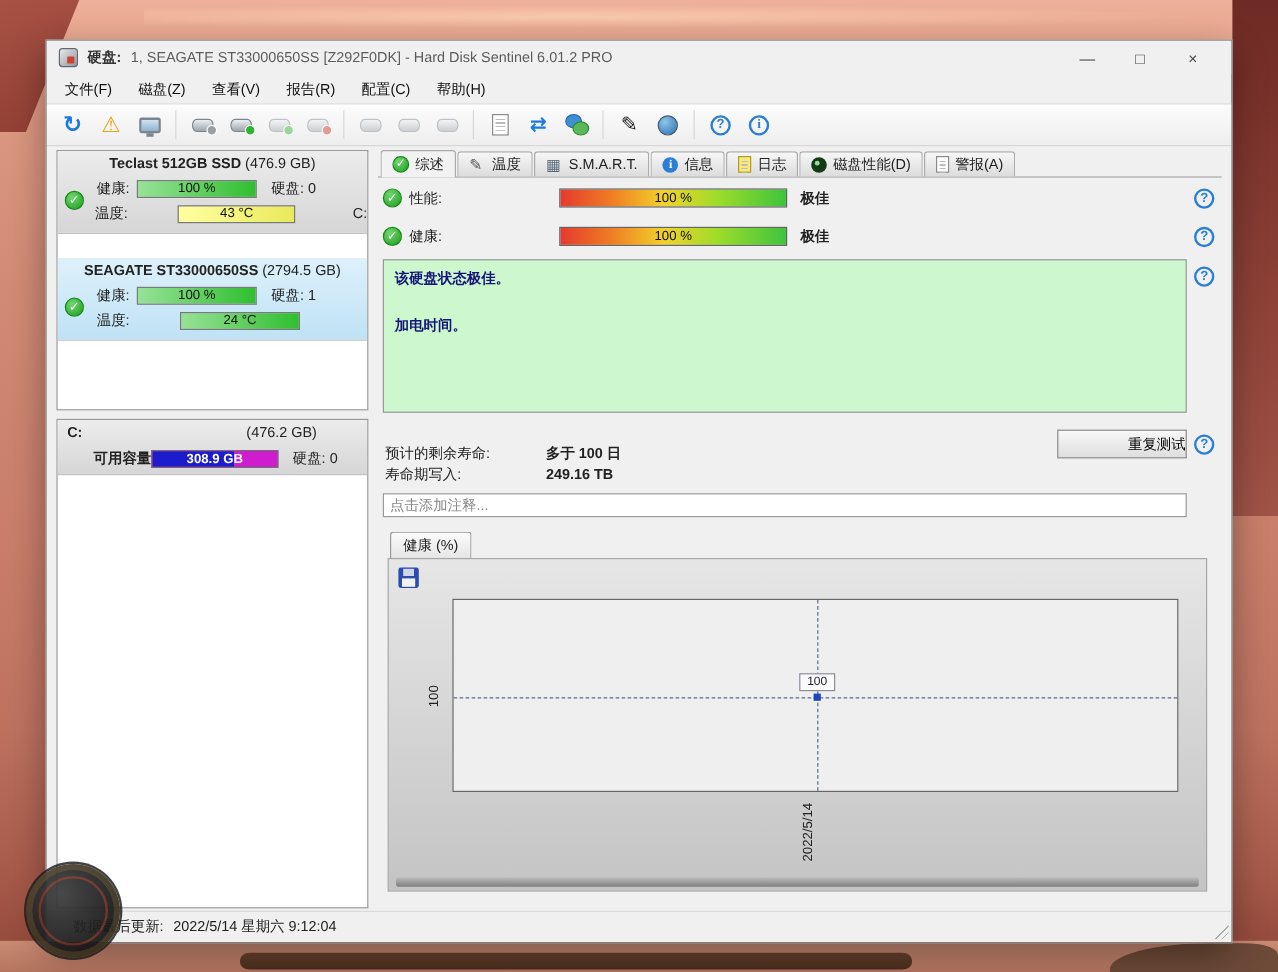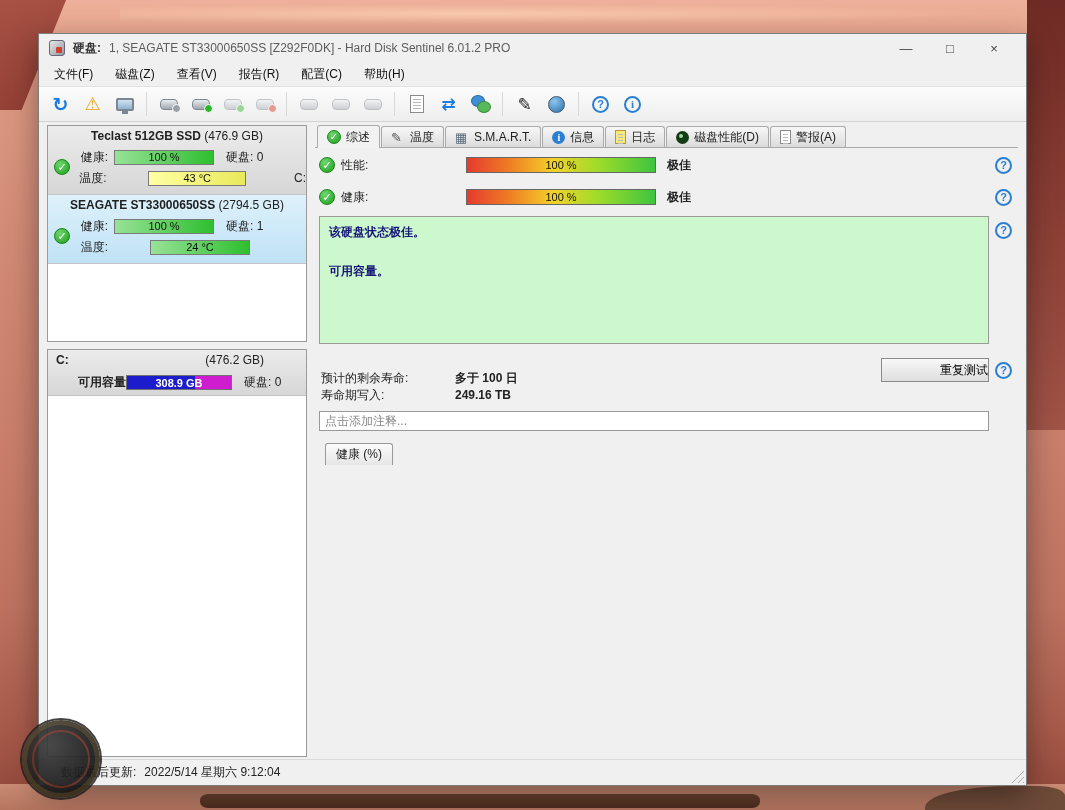--- a/index.html
+++ b/index.html
@@ -81,21 +81,21 @@
     background:radial-gradient(circle at 35% 30%, #6fd66f, #1e9e1e); border:1px solid #128812;
     color:#fff; font-size:11px; font-weight:bold; line-height:14px; text-align:center; }
   .check-circle::before { content:"✓"; }
 
   
   .content { position:absolute; left:0; top:88px; right:0; bottom:26px; background:#f0f0f0; }
   .left-panel { position:absolute; left:8px; top:3px; width:260px; bottom:2px; }
   .disk-box { position:absolute; top:0; left:0; right:0; height:217px; background:#fff; border:1px solid #9a9a9a; overflow:hidden; }
   .part-box { position:absolute; top:224px; left:0; right:0; bottom:0; background:#fff; border:1px solid #9a9a9a; overflow:hidden; }
   .disk-item { height:69px; background:linear-gradient(180deg,#ececec,#d6d6d6); border-bottom:1px solid #c4c4c4; position:relative; padding-top:3px; }
-  .disk-item.selected { background:linear-gradient(180deg,#def1fb,#bfe2f5); }
+  .disk-item.selected { background:linear-gradient(180deg,#def1fb,#bfe2f5);margin-top:20px; }
   .disk-head { text-align:center; height:17px; }
   .disk-name { font-weight:bold; }
   .disk-body { position:relative; height:46px; }
   .dk-check { position:absolute; left:6px; top:13px; }
   .dk-row { position:absolute; left:0; right:0; height:18px; display:flex; align-items:center; }
   .dk-row.r1 { top:2px; } .dk-row.r2 { top:23px;gap:36px; }
   .dk-label { width:66px; text-align:right; padding-right:6px; }
   .bar { position:relative; width:100px; height:15px; border:1px solid #7a7a7a; text-align:center;
     font-size:11px; line-height:13px; color:#111; }
   .bar.green { background:linear-gradient(to right,#97e297,#2fbf2f); }
@@ -381,39 +381,55 @@
         <div class="stat-row-line" style="top:65px;">
           <span class="check-circle main-check"></span>
           <span class="main-label">健康:</span>
           <span class="main-bar"><span>100 %</span></span>
           <span class="main-rating">极佳</span>
           <span class="help-circle row-help"></span>
         </div>
 
         <div class="green-box">
           <div class="green-line1">该硬盘状态极佳。</div>
-          <div class="green-line2">可用容量。</div>
+          <div class="green-line2">加电时间。</div>
         </div>
         <span class="help-circle" style="position:absolute; right:6px; top:100px;"></span>
 
         <div class="stat-row-line" style="top:248px; height:17px;">
           <span style="padding-left:6px;"><span class="stat-label">预计的剩余寿命:</span><span class="stat-value">多于 100 日</span></span>
         </div>
         <div class="stat-row-line" style="top:265px; height:17px;">
           <span style="padding-left:6px;"><span class="stat-label">寿命期写入:</span><span class="stat-value">249.16 TB</span></span>
         </div>
 
         <button class="retest-btn">重复测试</button>
         <span class="help-circle" style="position:absolute; right:6px; top:240px;"></span>
 
         <input class="comment-input" placeholder="点击添加注释..." style="">
 
         <div class="chart-tab">
             <span>健康 (%)</span>
           </div>
+        <div class="chart-panel">
+          <span class="floppy"></span>
+          <div class="ytick">
+              <span class="vert-text">100</span>
+            </div>
+          <div class="plot">
+            <div class="hline"></div>
+            <div class="vline"></div>
+            <div class="pt-marker"></div>
+            <div class="pt-label">100</div>
+          </div>
+          <div class="xtick">
+              <span class="vert-text">2022/5/14</span>
+            </div>
+          <div class="panel-shade"></div>
+        </div>
 
       </div>
     </div>
 
     <div class="statusbar">
       <span>数据最后更新:</span>
       <span>2022/5/14 星期六 9:12:04</span>
       <span class="grip"></span>
     </div>
 

